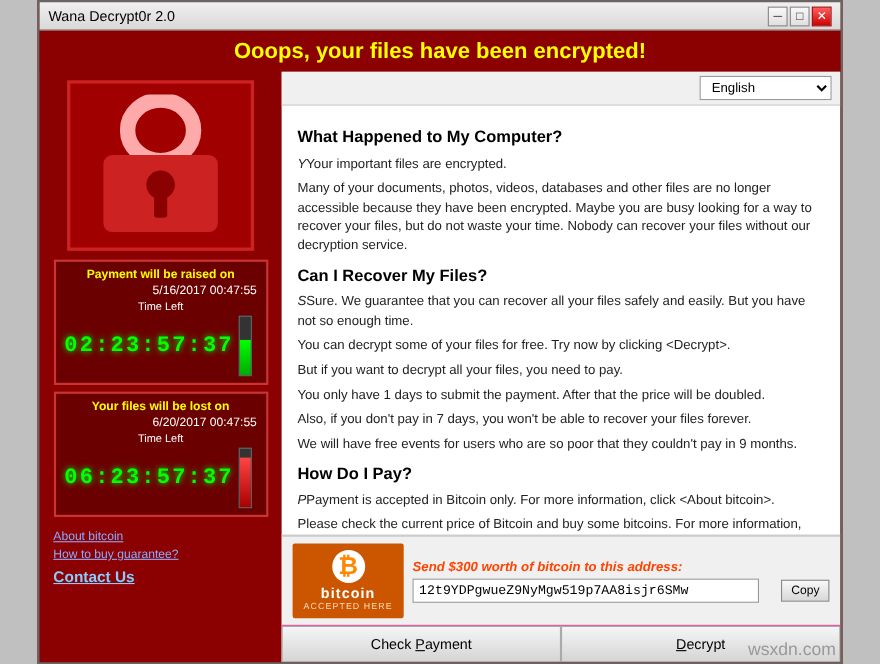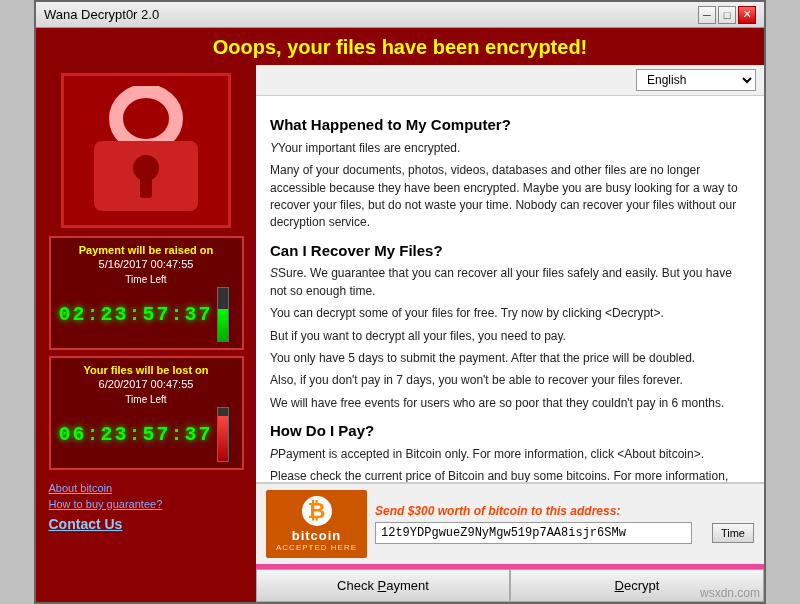--- a/index.html
+++ b/index.html
@@ -109,20 +109,21 @@
     .timer-label {
       color: #ffff00;
       font-size: 11px;
       font-weight: bold;
       margin-bottom: 2px;
     }
     .timer-date {
       color: white;
       font-size: 11px;
       margin-bottom: 4px;
+      text-align: right;
     }
     .timer-sublabel {
       color: white;
       font-size: 10px;
       margin-bottom: 2px;
     }
     .timer-display {
       color: #00ff00;
       font-size: 20px;
       font-family: 'Courier New', monospace;
@@ -294,39 +295,39 @@
     .copy-btn {
       padding: 3px 8px;
       font-size: 11px;
       background: linear-gradient(to bottom, #f8f8f8, #d8d8d8);
       border: 1px solid #888;
       cursor: pointer;
     }
     
     .bottom-buttons {
       display: flex;
-      border-top: 5px solid #ec4899;
+      border-top: 1px solid #ec4899;
       background: #e8e8e8;
       flex-shrink: 0;
     }
     .bottom-btn {
       flex: 1;
       padding: 8px;
       font-size: 13px;
       background: linear-gradient(to bottom, #f5f5f5, #d5d5d5);
       border: 1px solid #aaa;
       cursor: pointer;
       text-align: center;
       font-family: 'Segoe UI', Arial, sans-serif;
     }
     .watermark {
       position: absolute;
       bottom: 2px;
       right: 4px;
-      font-size: 12px;
+      font-size: 16px;
       color: #999;
     }
   </style>
 </head>
 <body>
 
 <div class="window">
 
   <div class="title-bar">
     <span class="title-bar-text">Wana Decrypt0r 2.0</span>
@@ -404,44 +405,44 @@
 
       <div class="content-scroll">
         <h2>What Happened to My Computer?</h2>
         <p><span class="first-letter">Y</span><span>Your important files are encrypted.</span></p>
         <p>Many of your documents, photos, videos, databases and other files are no longer accessible because they have been encrypted. Maybe you are busy looking for a way to recover your files, but do not waste your time. Nobody can recover your files without our decryption service.</p>
 
         <h2>Can I Recover My Files?</h2>
         <p><span class="first-letter">S</span><span>Sure. We guarantee that you can recover all your files safely and easily. But you have not so enough time.</span></p>
         <p>You can decrypt some of your files for free. Try now by clicking &lt;Decrypt&gt;.</p>
         <p>But if you want to decrypt all your files, you need to pay.</p>
-        <p>You only have 5 days to submit the payment. After that the price will be doubled.</p>
+        <p>You only have 1 days to submit the payment. After that the price will be doubled.</p>
         <p>Also, if you don't pay in 7 days, you won't be able to recover your files forever.</p>
-        <p>We will have free events for users who are so poor that they couldn't pay in 6 months.</p>
+        <p>We will have free events for users who are so poor that they couldn't pay in 9 months.</p>
 
         <h2>How Do I Pay?</h2>
         <p><span class="first-letter">P</span><span>Payment is accepted in Bitcoin only. For more information, click &lt;About bitcoin&gt;.</span></p>
         <p>Please check the current price of Bitcoin and buy some bitcoins. For more information, click &lt;How to buy bitcoins&gt;.</p>
 
       </div>
 
       <div class="bitcoin-area">
         <div class="bitcoin-row">
 
           <div class="bitcoin-badge">
             <div class="bitcoin-icon">₿</div>
             <div class="bitcoin-text-top">bitcoin</div>
             <div class="bitcoin-text-bottom">ACCEPTED HERE</div>
           </div>
 
           <div class="bitcoin-right">
             <div class="send-label">Send $300 worth of bitcoin to this address:</div>
             <div class="address-row">
               <input class="address-input" type="text" readonly="" value="12t9YDPgwueZ9NyMgw519p7AA8isjr6SMw" style="">
-              <button class="copy-btn">Time</button>
+              <button class="copy-btn">Copy</button>
             </div>
           </div>
         </div>
       </div>
 
       <div class="bottom-buttons">
         <button class="bottom-btn">Check <span style="text-decoration:underline">P</span>ayment</button>
         <button class="bottom-btn"><span style="text-decoration:underline">D</span>ecrypt</button>
       </div>
 

